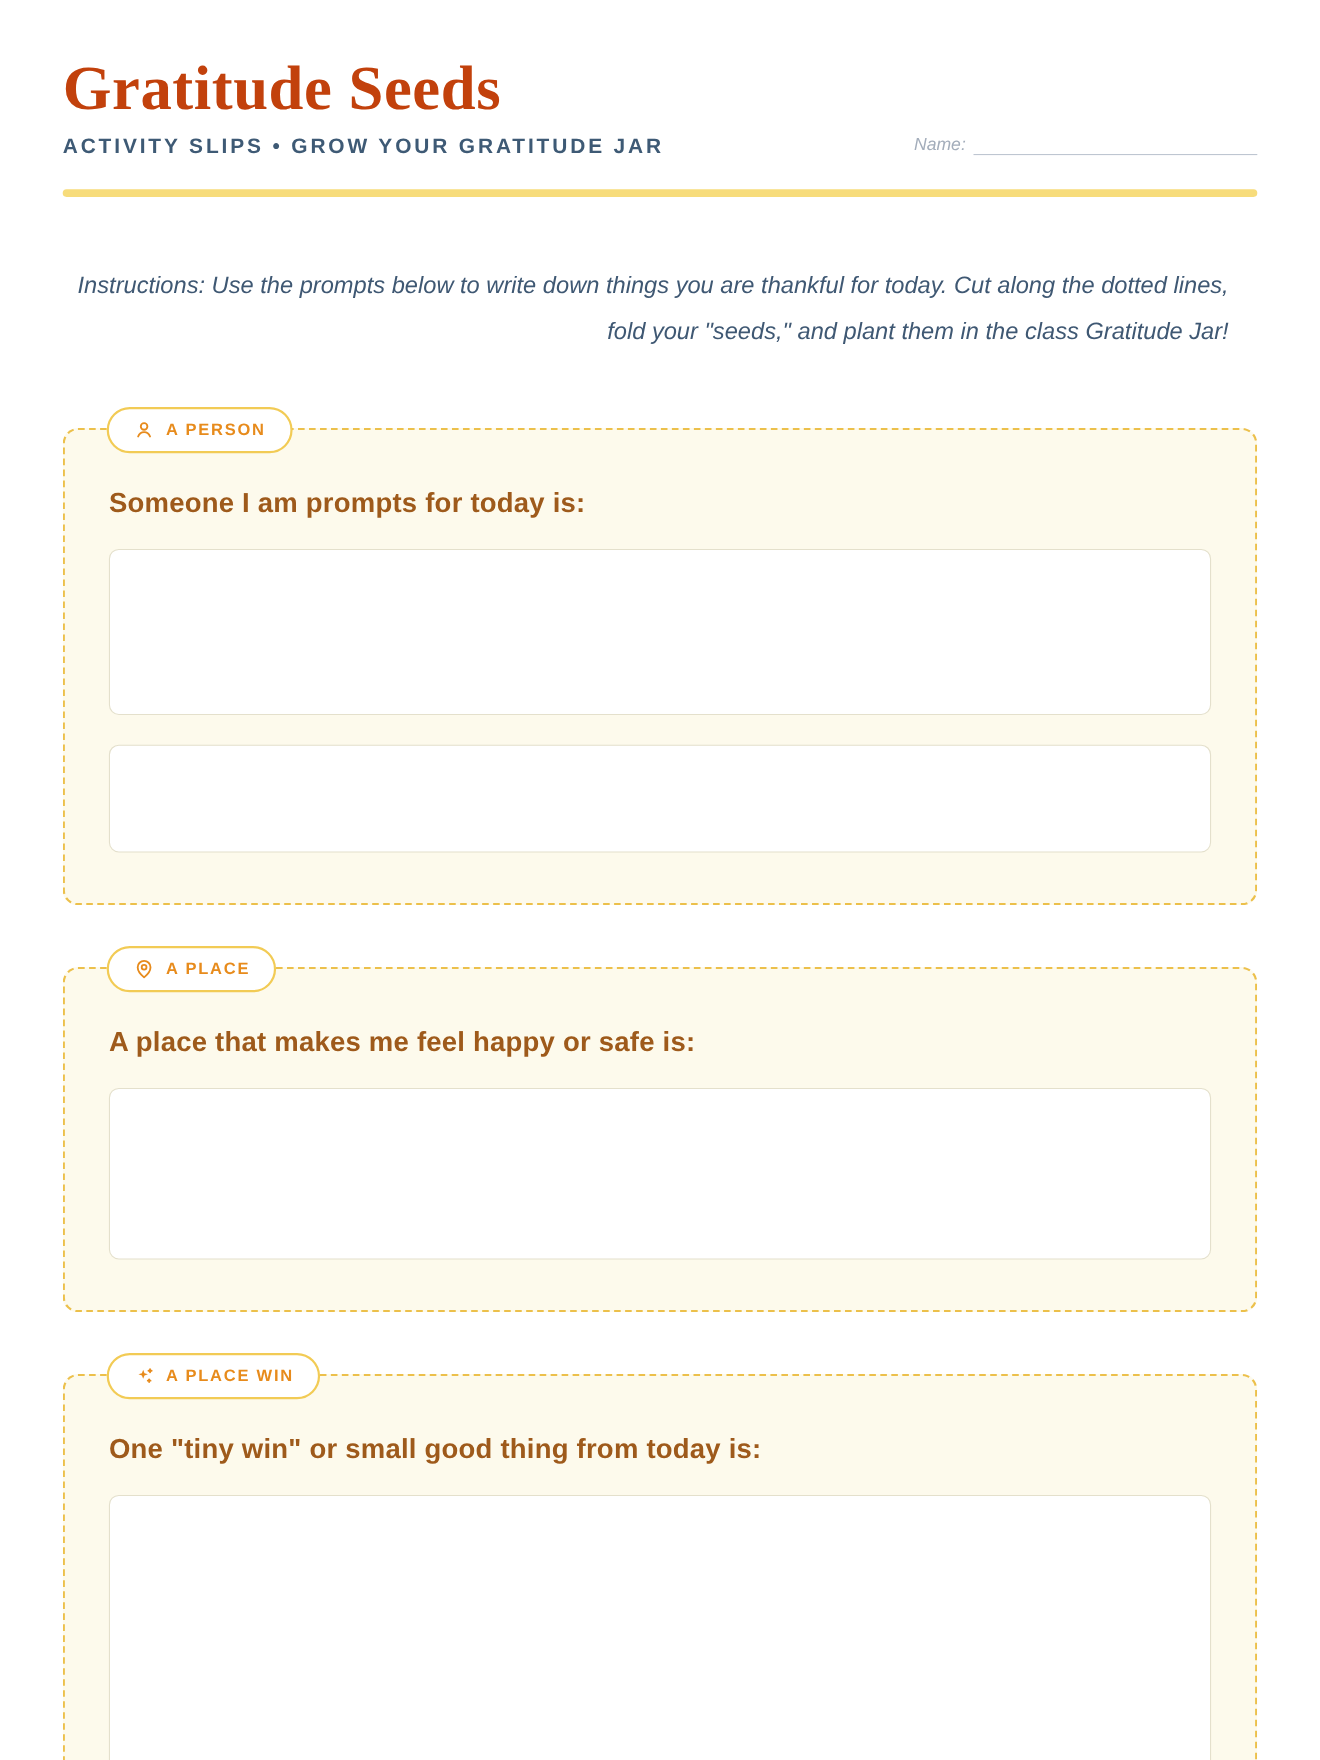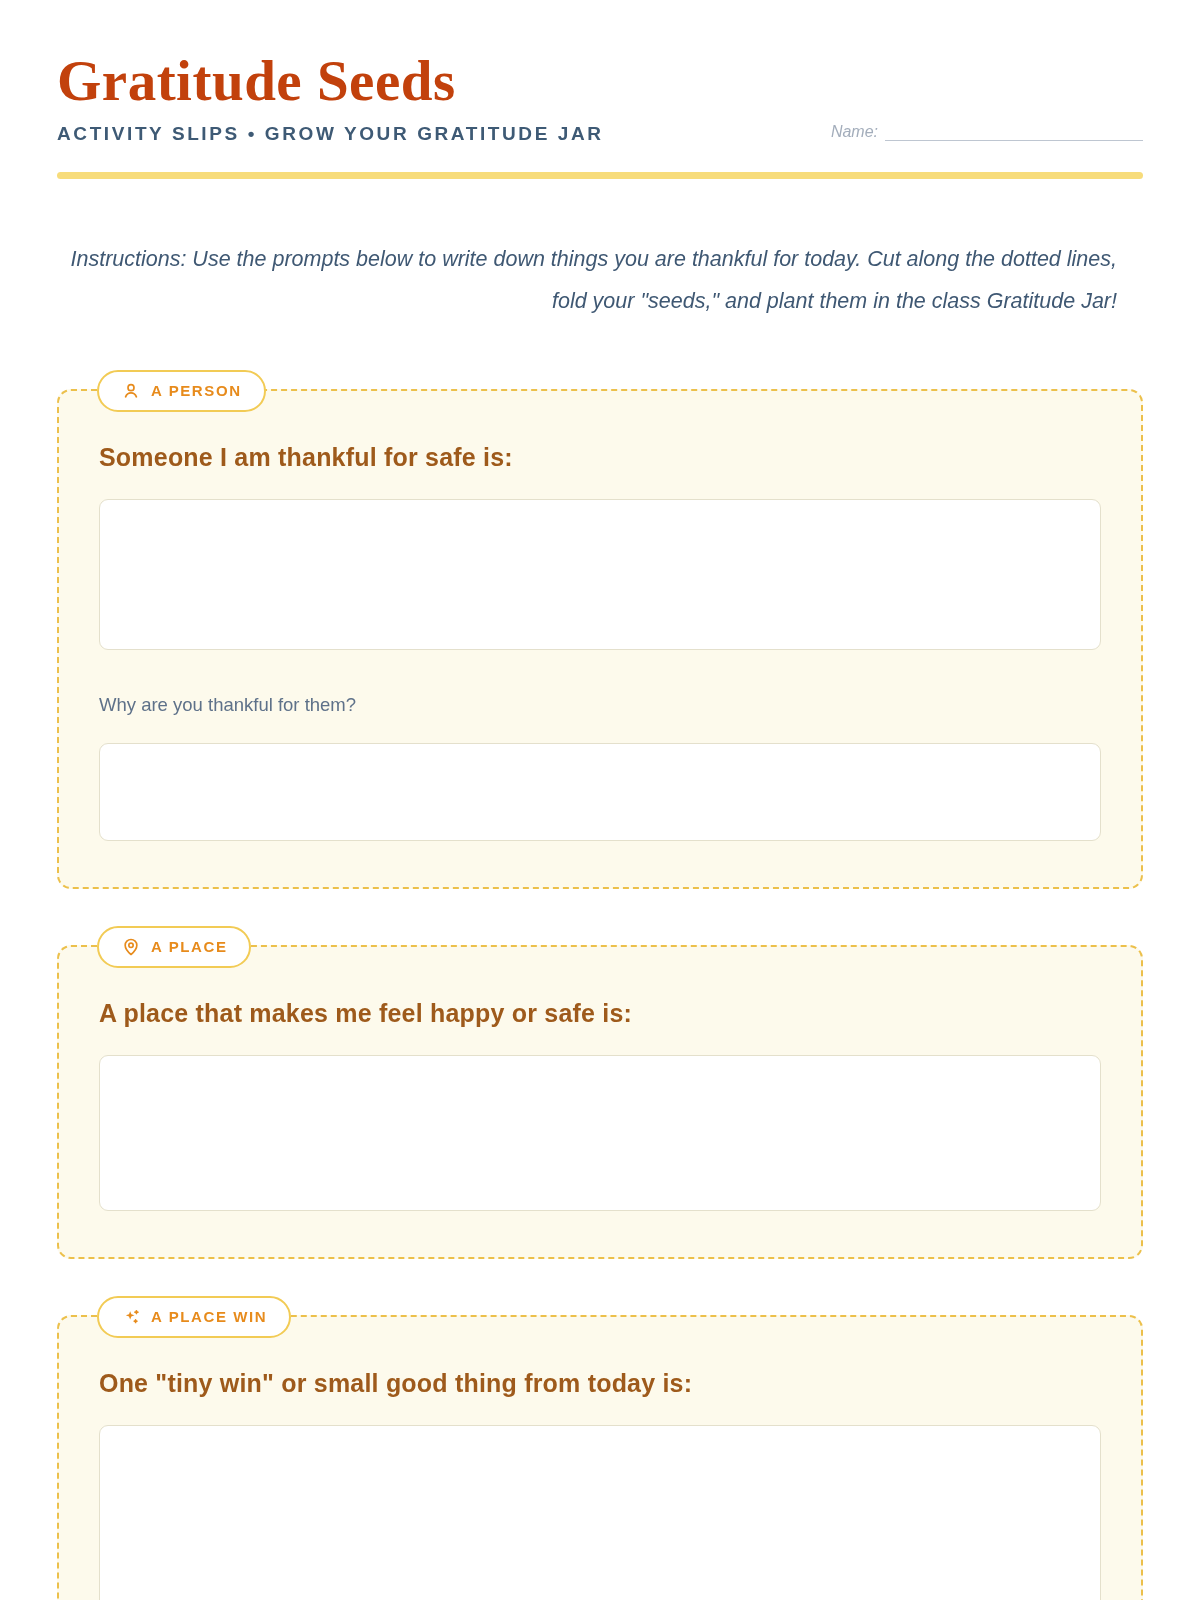--- a/index.html
+++ b/index.html
@@ -144,23 +144,22 @@
   <section class="card first">
     <div class="badge">
       <span class="icon">
         <svg viewBox="0 0 24 24" width="20" height="20" fill="none" stroke="#E78B1C" stroke-width="2" stroke-linecap="round" stroke-linejoin="round">
           <circle cx="12" cy="8" r="3.6"></circle>
           <path d="M5.5 19c1.2-3.2 3.6-4.8 6.5-4.8s5.3 1.6 6.5 4.8"></path>
         </svg>
       </span>
       <span class="badge-label">A PERSON</span>
     </div>
-    <h2 class="prompt">Someone I am thankful for safe is:</h2>
+    <h2 class="prompt">Someone I am prompts for today is:</h2>
     <div class="answer-box lg"></div>
-    <div class="sub-label">Why are you thankful for them?</div>
     <div class="answer-box sm"></div>
   </section>
 
   <section class="card">
     <div class="badge">
       <span class="icon">
         <svg viewBox="0 0 24 24" width="20" height="20" fill="none" stroke="#E78B1C" stroke-width="2" stroke-linecap="round" stroke-linejoin="round">
           <path d="M12 21s-7-5.6-7-11a7 7 0 0 1 14 0c0 5.4-7 11-7 11z"></path>
           <circle cx="12" cy="10" r="2.6"></circle>
         </svg>

